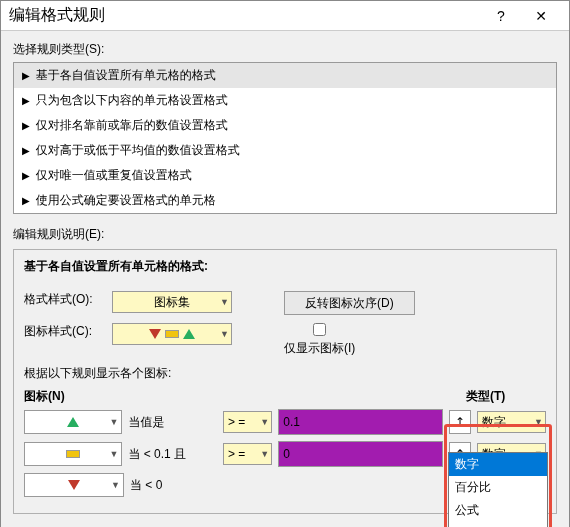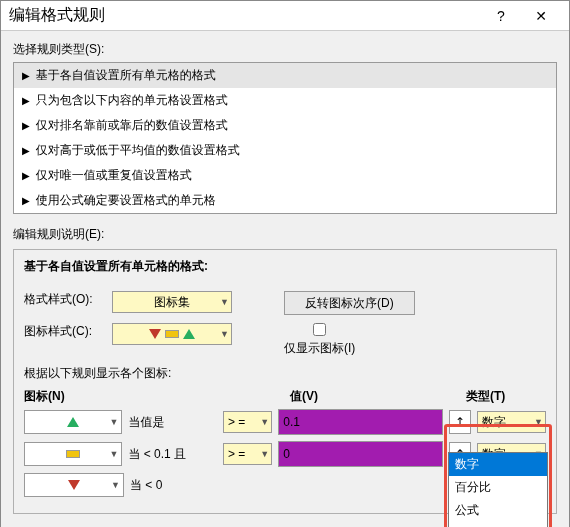--- a/index.html
+++ b/index.html
@@ -122,21 +122,20 @@
         <div class="chk">
           <input type="checkbox" style="">
           <span>仅显示图标(I)</span>
         </div>
       </div>
 
       <div class="rule-note">根据以下规则显示各个图标:</div>
 
       <div class="col-headers">
         <div class="h-icon">图标(N)</div>
-        <div class="h-val">值(V)</div>
         <div class="h-type">类型(T)</div>
       </div>
 
       <div class="icon-row">
         <div class="icon-combo">
           <span class="tri up-green"></span>
           <span class="caret">▼</span>
         </div>
         <span class="cond-label">当值是</span>
         <div class="combo op-combo">

